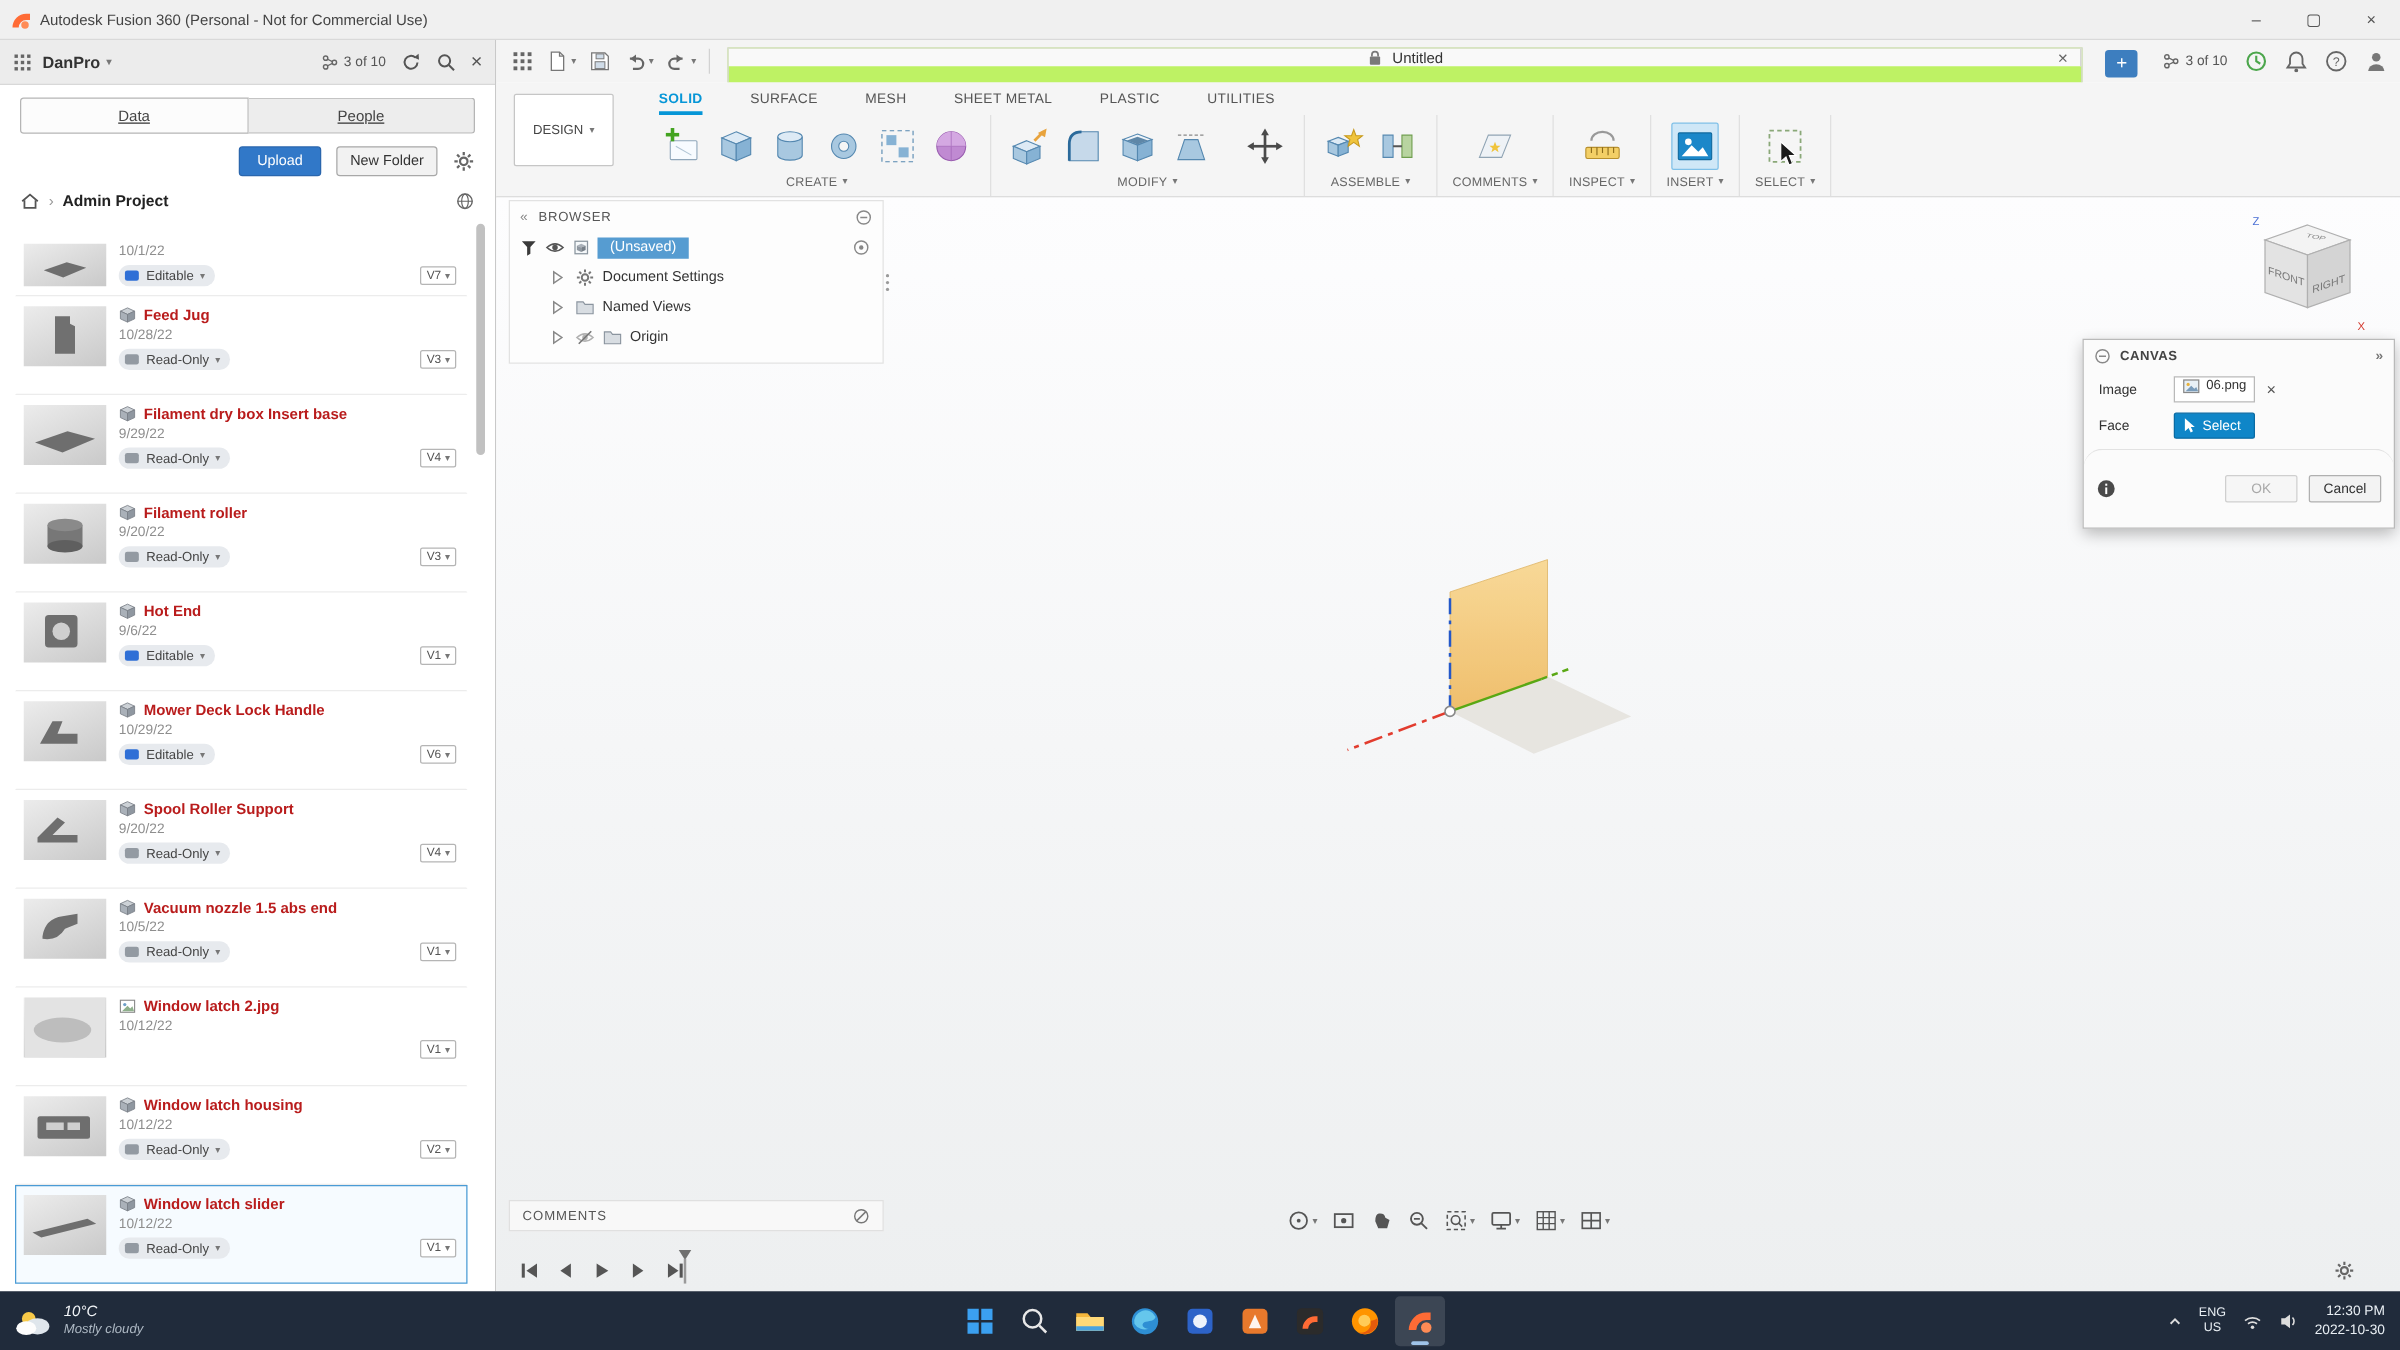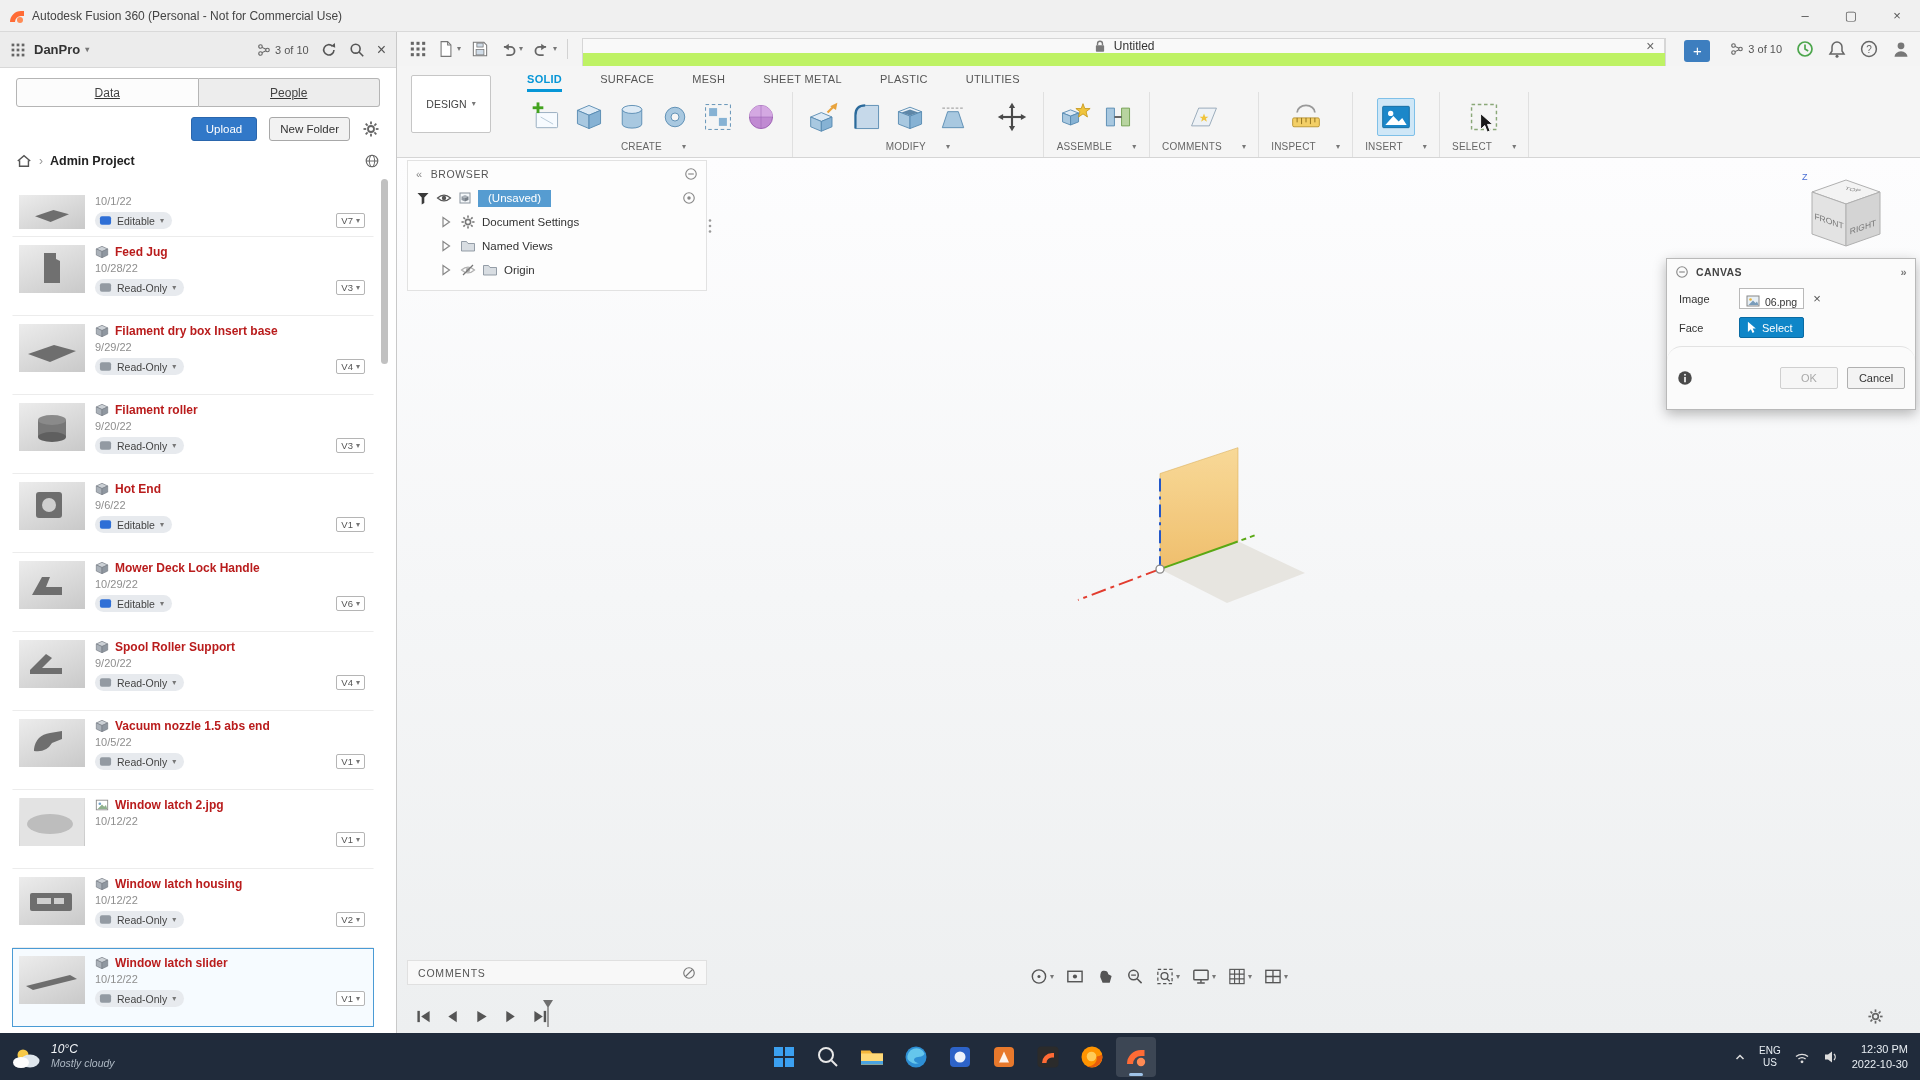--- a/index.html
+++ b/index.html
@@ -78,45 +78,45 @@
   .rtab{font-size:11px;color:#555;display:flex;align-items:center;letter-spacing:.3px;}
   .rtab.active{color:#0696d7;box-shadow:inset 0 -3px 0 #0696d7;font-weight:bold;}
   .ribbon-groups{flex:1;display:flex;align-items:stretch;}
   .rgroup{display:flex;flex-direction:column;align-items:center;padding:0 12px;border-right:1px solid #e0e0e0;}
   .rtools{flex:1;display:flex;align-items:center;gap:5px;}
   .rtool{width:38px;height:38px;display:flex;align-items:center;justify-content:center;position:relative;border:1px solid transparent;}
   .rtool svg{width:32px;height:32px;}
   .rtool.active{background:#cfe7f7;border-color:#7fc0e8;border-radius:2px;}
   .rtool.spaced{margin-left:16px;}
   .tool-cursor{position:absolute;left:13px;top:14px;width:15px;height:21px;}
-  .rlabel{font-size:10px;color:#666;display:flex;align-items:center;gap:20px;padding-bottom:5px;letter-spacing:.2px;}
+  .rlabel{font-size:10px;color:#666;display:flex;align-items:flex-start;gap:4px;padding-bottom:5px;letter-spacing:.2px;}
 
   
   .viewport{flex:1;position:relative;background:linear-gradient(#fdfdfe,#edeff0);overflow:hidden;min-height:0;}
   .scene{position:absolute;inset:0;width:100%;height:100%;}
 
   .browser{position:absolute;left:10px;top:2px;width:300px;background:rgba(253,253,253,.93);border:1px solid #e2e2e2;}
   .browser-header{height:25px;display:flex;align-items:center;gap:8px;padding:0 8px;font-size:10.5px;color:#555;letter-spacing:.6px;}
   .browser-header .right{margin-left:auto;}
   .btree{padding:0 0 8px;}
   .brow{height:24px;display:flex;align-items:center;gap:6px;padding-left:8px;font-size:11.5px;color:#333;}
   .brow.child{padding-left:30px;}
   .broot-label{background:#569cd1;color:#fff;padding:2px 10px 3px;font-size:11.5px;}
   .brow .right{margin-left:auto;margin-right:10px;}
   .panel-handle{position:absolute;right:-7px;top:50%;transform:translateY(-50%);width:6px;height:16px;}
 
   .viewcube{position:absolute;right:22px;top:10px;width:104px;height:104px;}
 
   
-  .canvas-dlg{position:absolute;right:4px;top:100px;width:250px;background:#fbfbfb;border:1px solid #b9b9b9;box-shadow:0 4px 12px rgba(0,0,0,.28);}
+  .canvas-dlg{position:absolute;right:4px;top:113px;width:250px;background:#fbfbfb;border:1px solid #b9b9b9;box-shadow:0 4px 12px rgba(0,0,0,.28);}
   .cd-header{height:25px;display:flex;align-items:center;gap:7px;padding:0 8px;font-size:10.5px;font-weight:bold;color:#444;letter-spacing:.4px;}
   .cd-header .right{margin-left:auto;color:#777;font-size:11px;}
   .cd-row{height:29px;display:flex;align-items:center;padding:0 12px;font-size:11px;color:#333;}
   .cd-label{width:60px;flex:none;}
-  .cd-imgbox{display:flex;align-items:flex-end;gap:5px;border:1px solid #b9b9b9;background:#fff;height:21px;padding:0 6px;font-size:10.5px;color:#333;}
+  .cd-imgbox{display:flex;align-items:flex-start;gap:5px;border:1px solid #b9b9b9;background:#fff;height:21px;padding:0 6px;font-size:10.5px;color:#333;}
   .cd-x{margin-left:9px;font-size:13px;color:#555;}
   .cd-select{background:#0f86c8;color:#fff;height:21px;padding:0 10px 0 7px;display:flex;align-items:center;gap:6px;font-size:11px;border:1px solid #0a6ba3;border-radius:2px;}
   .cd-select .ic{width:9px;height:13px;}
   .cd-footer{display:flex;align-items:center;gap:9px;border-top:1px solid #e2e2e2;margin-top:4px;padding:20px 10px;border-radius:15px;}
   .cd-footer .spacer{flex:1;}
   .cd-btn{height:22px;min-width:58px;border:1px solid #b0b0b0;background:#f3f3f3;border-radius:2px;font-size:11px;color:#333;display:flex;align-items:center;justify-content:center;}
   .cd-btn.disabled{color:#a9a9a9;border-color:#cfcfcf;background:#f6f6f6;}
 
   .commentsbar{position:absolute;left:10px;bottom:48px;width:300px;height:25px;background:rgba(248,248,248,.95);border:1px solid #e0e0e0;display:flex;align-items:center;padding:0 10px;font-size:10.5px;color:#555;letter-spacing:.8px;}
   .commentsbar .right{margin-left:auto;}

